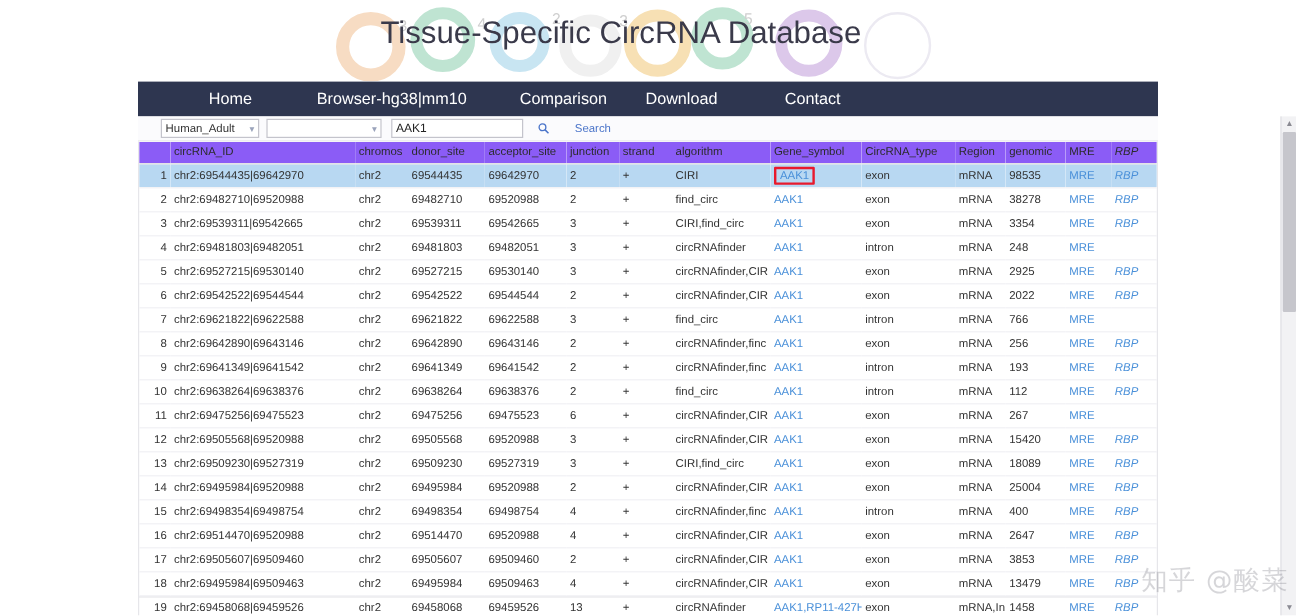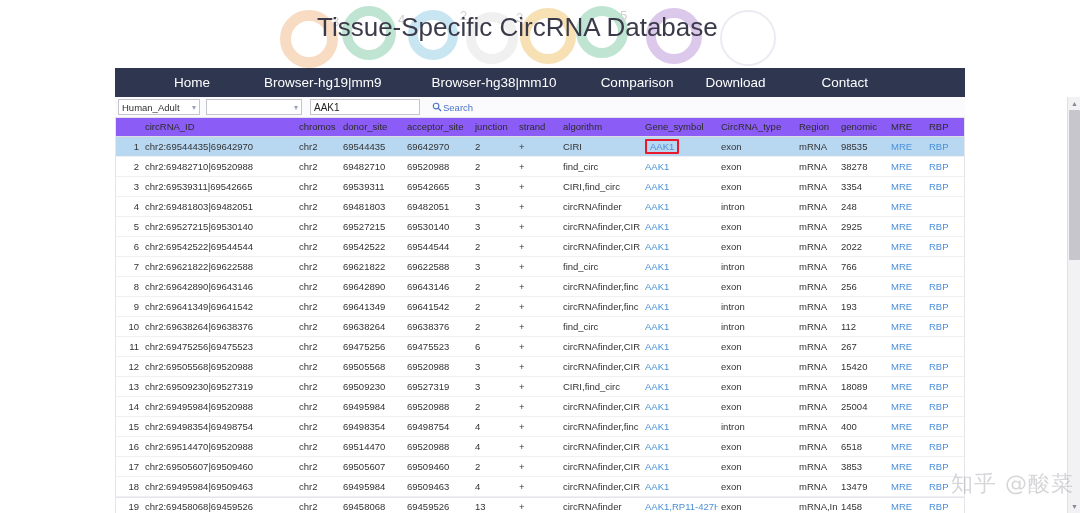--- a/index.html
+++ b/index.html
@@ -106,21 +106,21 @@
     box-sizing: border-box;
     border: 1px solid #c4c4cc;
     background: #ffffff;
     font-size: 9.5px;
     font-family: "Liberation Sans", sans-serif;
     color: #333;
     display: flex;
     align-items: center;
     justify-content: space-between;
     padding: 0 3px;
-    margin-left: 3px;
+    margin-left: 19px;
   }
   .sel-1 { width: 82px; }
   .sel-2 { width: 96px; margin-left: 6px; }
   .caret {
     color: #9aa3bb;
     font-size: 8px;
     margin-left: 4px;
   }
   .txt-input {
     width: 110px;
@@ -132,21 +132,21 @@
     font-family: "Liberation Sans", sans-serif;
     color: #222;
     padding: 0 3px;
     margin-left: 8px;
     outline: none;
   }
   .search-btn {
     margin-left: 12px;
     display: flex;
     align-items: center;
-    gap: 1px;
+    gap: 21px;
     cursor: pointer;
   }
   .search-btn-label {
     font-size: 9.5px;
     color: #4a74c9;
     font-family: "Liberation Sans", sans-serif;
   }
 
   
   .panel {
@@ -221,21 +221,21 @@
   .c-donor { width: 58px; }
   .c-accept { width: 62px; }
   .c-junc { width: 38px; }
   .c-strand { width: 38px; }
   .c-alg { width: 76px; }
   .c-gene { width: 70px; }
   .c-type { width: 72px; }
   .c-region { width: 36px; }
   .c-genomic { width: 44px; }
   .c-mre { width: 32px; }
-  .c-rbp { width: 32px; }
+  .c-rbp { width: 32px; font-style: italic; }
   .c-ncbi { width: 42px; }
 
   
   .scrollbar {
     position: absolute;
     right: 0px;
     top: 97px;
     width: 13px;
     height: 416px;
     background: #f2f2f4;
@@ -304,21 +304,20 @@
     <span class="ring-num" style="left:340px;top:12px;">5</span>
   </div>
   <div class="logo-text">
     <span class="logo-sub">Tissue-Specific CircRNA Database</span>
   </div>
 </div>
 
 <div class="navbar">
   <span class="nav-spacer-left"></span>
   <a class="nav-item" href="#" style="margin-right:42px;">Home</a>
-  <a class="nav-item" href="#" style="margin-right:38px;">Browser-hg19|mm9</a>
   <a class="nav-item" href="#" style="margin-right:32px;">Browser-hg38|mm10</a>
   <a class="nav-item" href="#" style="margin-right:20px;">Comparison</a>
   <a class="nav-item" href="#" style="margin-right:44px;">Download</a>
   <a class="nav-item" href="#">Contact</a>
 </div>
 
 <div class="searchbar">
   <div class="sel sel-1">
     <span>Human_Adult</span>
     <span class="caret">▾</span>
@@ -620,21 +619,21 @@
           <td class="clip-left c-id">chr2:69514470|69520988</td>
           <td class="c-chrom">chr2</td>
           <td class="c-donor">69514470</td>
           <td class="c-accept">69520988</td>
           <td class="c-junc">4</td>
           <td class="c-strand">+</td>
           <td class="c-alg">circRNAfinder,CIR</td>
           <td class="c-gene"><span class="lnk">AAK1</span></td>
           <td class="c-type">exon</td>
           <td class="c-region">mRNA</td>
-          <td class="c-genomic">6518</td>
+          <td class="c-genomic">2647</td>
           <td class="c-mre"><span class="lnk">MRE</span></td>
           <td class="c-rbp"><span class="lnk">RBP</span></td>
           <td class="c-ncbi"></td>
         </tr>
         <tr>
           <td class="idx c-idx">17</td>
           <td class="clip-left c-id">chr2:69505607|69509460</td>
           <td class="c-chrom">chr2</td>
           <td class="c-donor">69505607</td>
           <td class="c-accept">69509460</td>

